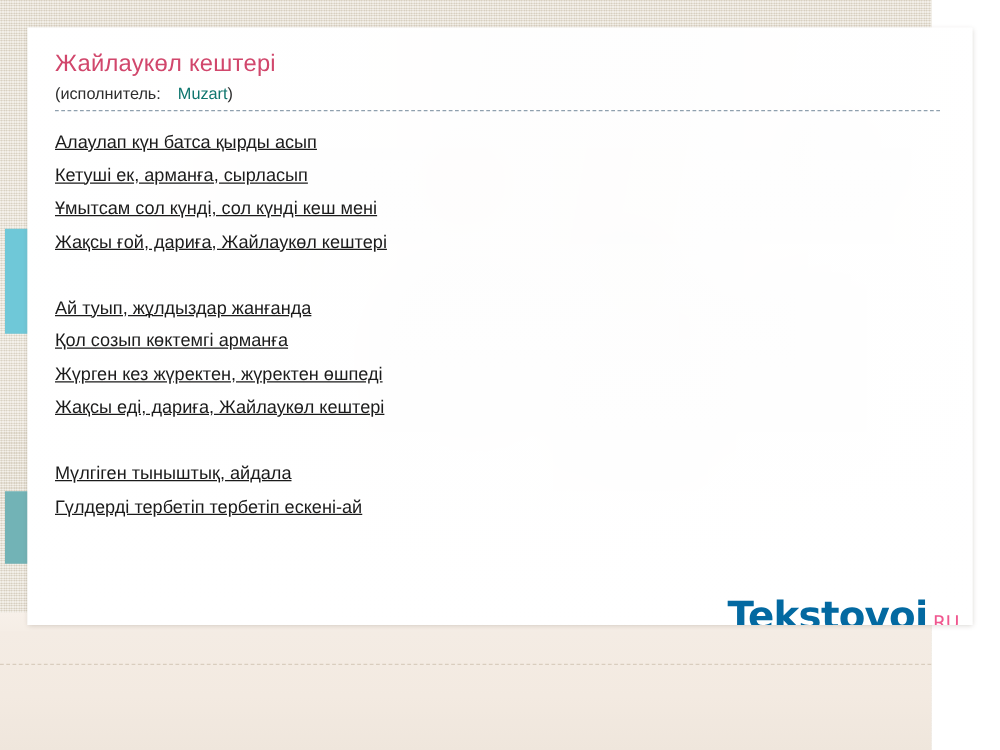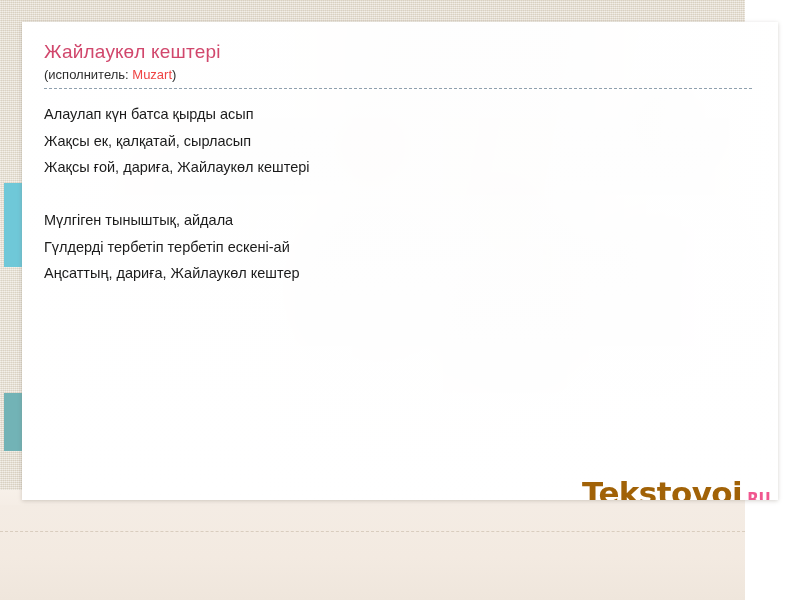--- a/index.html
+++ b/index.html
@@ -112,62 +112,63 @@
   }
   #artist-line {
     margin-top:2px;
     font-size:13px;
     color:#2e2e2e;
     font-weight:400;
     line-height:17px;
     white-space:nowrap;
   }
   #artist-link {
-    color:#ef4444;
+    color:#0f766e;
     text-decoration:none;
+    margin-left:10px;
   }
   #header-rule {
     margin-top:5px;
     margin-right:2px;
     border-top:1px dashed #8fa0ae;
     height:0;
   }
 
   
   #lyrics {
     margin-top:12px;
     font-size:14.5px;
     line-height:26.5px;
     color:#1b1b1b;
     white-space:nowrap;
   }
   .verse { margin-bottom:26.5px; }
   .verse:last-child { margin-bottom:5px; }
-  .lyric-line { white-space:nowrap; }
+  .lyric-line { white-space:nowrap;text-decoration:underline; }
 
   
   #logo {
     position:absolute;
     left:560px; top:455px;
     width:215px; height:48px;
     text-align:left;
   }
   #logo-main {
     font-family:"DejaVu Sans", sans-serif;
     font-size:31px;
     font-weight:bold;
-    color:#a16207;
+    color:#0369a1;
     letter-spacing:-.6px;
     line-height:33px;
     display:inline-block;
   }
   #logo-tld {
     font-family:"DejaVu Sans", sans-serif;
     font-size:15px;
-    font-weight:bold;
+    font-weight:normal;
     color:#f0578f;
     letter-spacing:-.3px;
     display:inline-block;
     vertical-align:baseline;
   }
 </style>
 </head>
 <body>
 
 <div id="page">
@@ -194,29 +195,35 @@
       <div id="artist-line">
         <span>(исполнитель: </span><a id="artist-link" href="#">Muzart</a><span>)</span>
       </div>
 
       <div id="header-rule"></div>
 
       <div id="lyrics">
 
         <div class="verse">
           <div class="lyric-line">Алаулап күн батса қырды асып</div>
-          <div class="lyric-line">Жақсы ек, қалқатай, сырласып</div>
+          <div class="lyric-line">Кетуші ек, арманға, сырласып</div>
+          <div class="lyric-line">Ұмытсам сол күнді, сол күнді кеш мені</div>
           <div class="lyric-line">Жақсы ғой, дариға, Жайлаукөл кештері</div>
         </div>
 
+        <div class="verse">
+          <div class="lyric-line">Ай туып, жұлдыздар жанғанда</div>
+          <div class="lyric-line">Қол созып көктемгі арманға</div>
+          <div class="lyric-line">Жүрген кез жүректен, жүректен өшпеді</div>
+          <div class="lyric-line">Жақсы еді, дариға, Жайлаукөл кештері</div>
+        </div>
 
         <div class="verse">
           <div class="lyric-line">Мүлгіген тыныштық, айдала</div>
           <div class="lyric-line">Гүлдерді тербетіп тербетіп ескені-ай</div>
-          <div class="lyric-line">Аңсаттың, дариға, Жайлаукөл кештер</div>
         </div>
 
       </div>
     </div>
 
     <div id="logo">
       <span id="logo-main">Tekstovoi</span><span id="logo-tld">.RU</span>
       
     </div>
 

